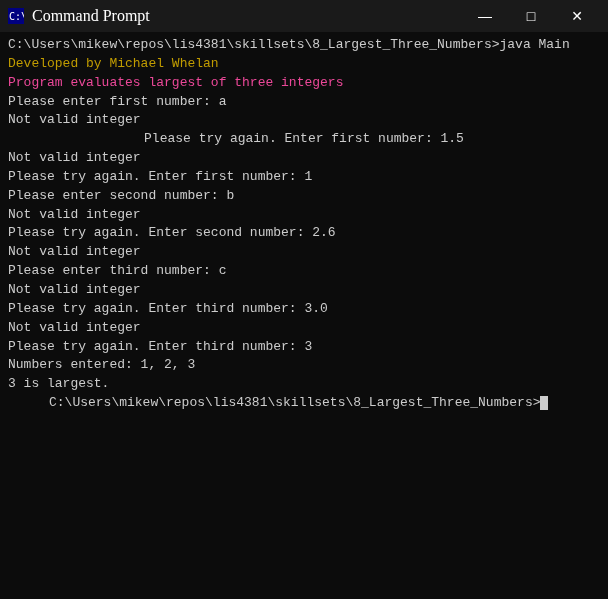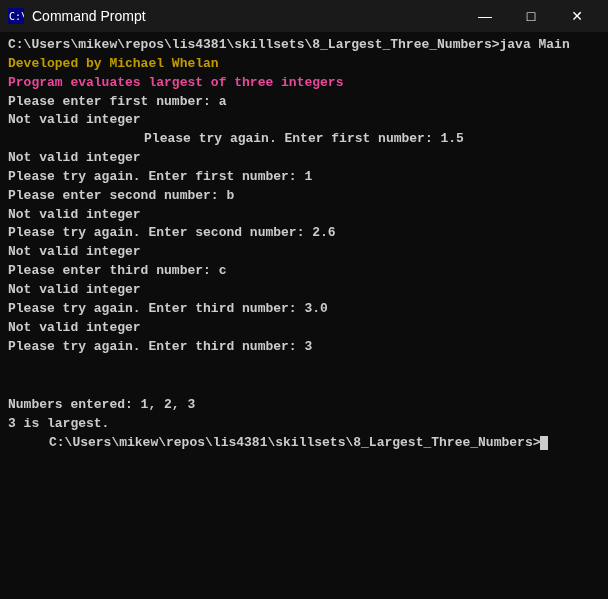--- a/index.html
+++ b/index.html
@@ -36,23 +36,23 @@
 
     .title-bar-icon {
       width: 16px;
       height: 16px;
       margin-right: 8px;
       flex-shrink: 0;
     }
 
     .title-bar-title {
       color: #ffffff;
-      font-size: 14px;
+      font-size: 16px;
       flex: 1;
-      font-family: Liberation Sans, sans-serif;
+      font-family: Liberation Serif, serif;
     }
 
     .title-bar-controls {
       display: flex;
       gap: 0;
     }
 
     .title-bar-btn {
       width: 46px;
       height: 32px;
@@ -73,21 +73,20 @@
       padding: 4px 8px;
       overflow: hidden;
       color: #cccccc;
       font-size: 13px;
       line-height: 1.45;
     }
 
     .line {
       white-space: pre;
       display: block;
-      font-weight: bold;
     }
 
     .cursor {
       display: inline-block;
       width: 8px;
       height: 14px;
       background: #cccccc;
       vertical-align: middle;
     }
   </style>
@@ -127,18 +126,18 @@
       <span class="line" style="color: rgb(204, 204, 204);">Not valid integer</span>
       <span class="line" style="color: rgb(204, 204, 204);"></span>
       <span class="line" style="color: rgb(204, 204, 204);">Please enter third number: c</span>
       <span class="line" style="color: rgb(204, 204, 204);">Not valid integer</span>
       <span class="line" style="color: rgb(204, 204, 204);"></span>
       <span class="line" style="color: rgb(204, 204, 204);">Please try again. Enter third number: 3.0</span>
       <span class="line" style="color: rgb(204, 204, 204);">Not valid integer</span>
       <span class="line" style="color: rgb(204, 204, 204);"></span>
       <span class="line" style="color: rgb(204, 204, 204);">Please try again. Enter third number: 3</span>
       <span class="line" style="color: rgb(204, 204, 204);"></span>
-      <span class="line" style="color: rgb(204, 204, 204); margin-top: 40px;">Numbers entered: 1, 2, 3</span>
+      <span class="line" style="color: rgb(204, 204, 204);">Numbers entered: 1, 2, 3</span>
       <span class="line" style="color: rgb(204, 204, 204);">3 is largest.</span>
       <span class="line" style="color: rgb(204, 204, 204);"></span>
       <span class="line" style="color: rgb(204, 204, 204); margin-left: 41px;">C:\Users\mikew\repos\lis4381\skillsets\8_Largest_Three_Numbers&gt;<span class="cursor"></span></span>
     </div>
 </div>
 
 </body></html>

